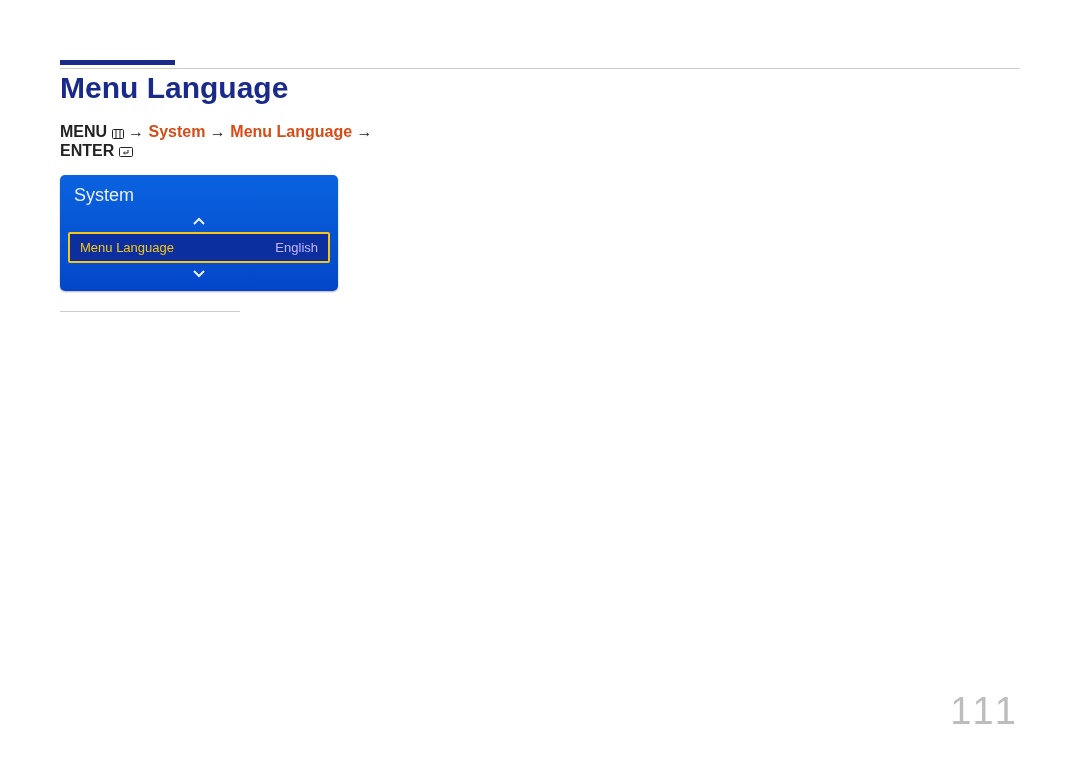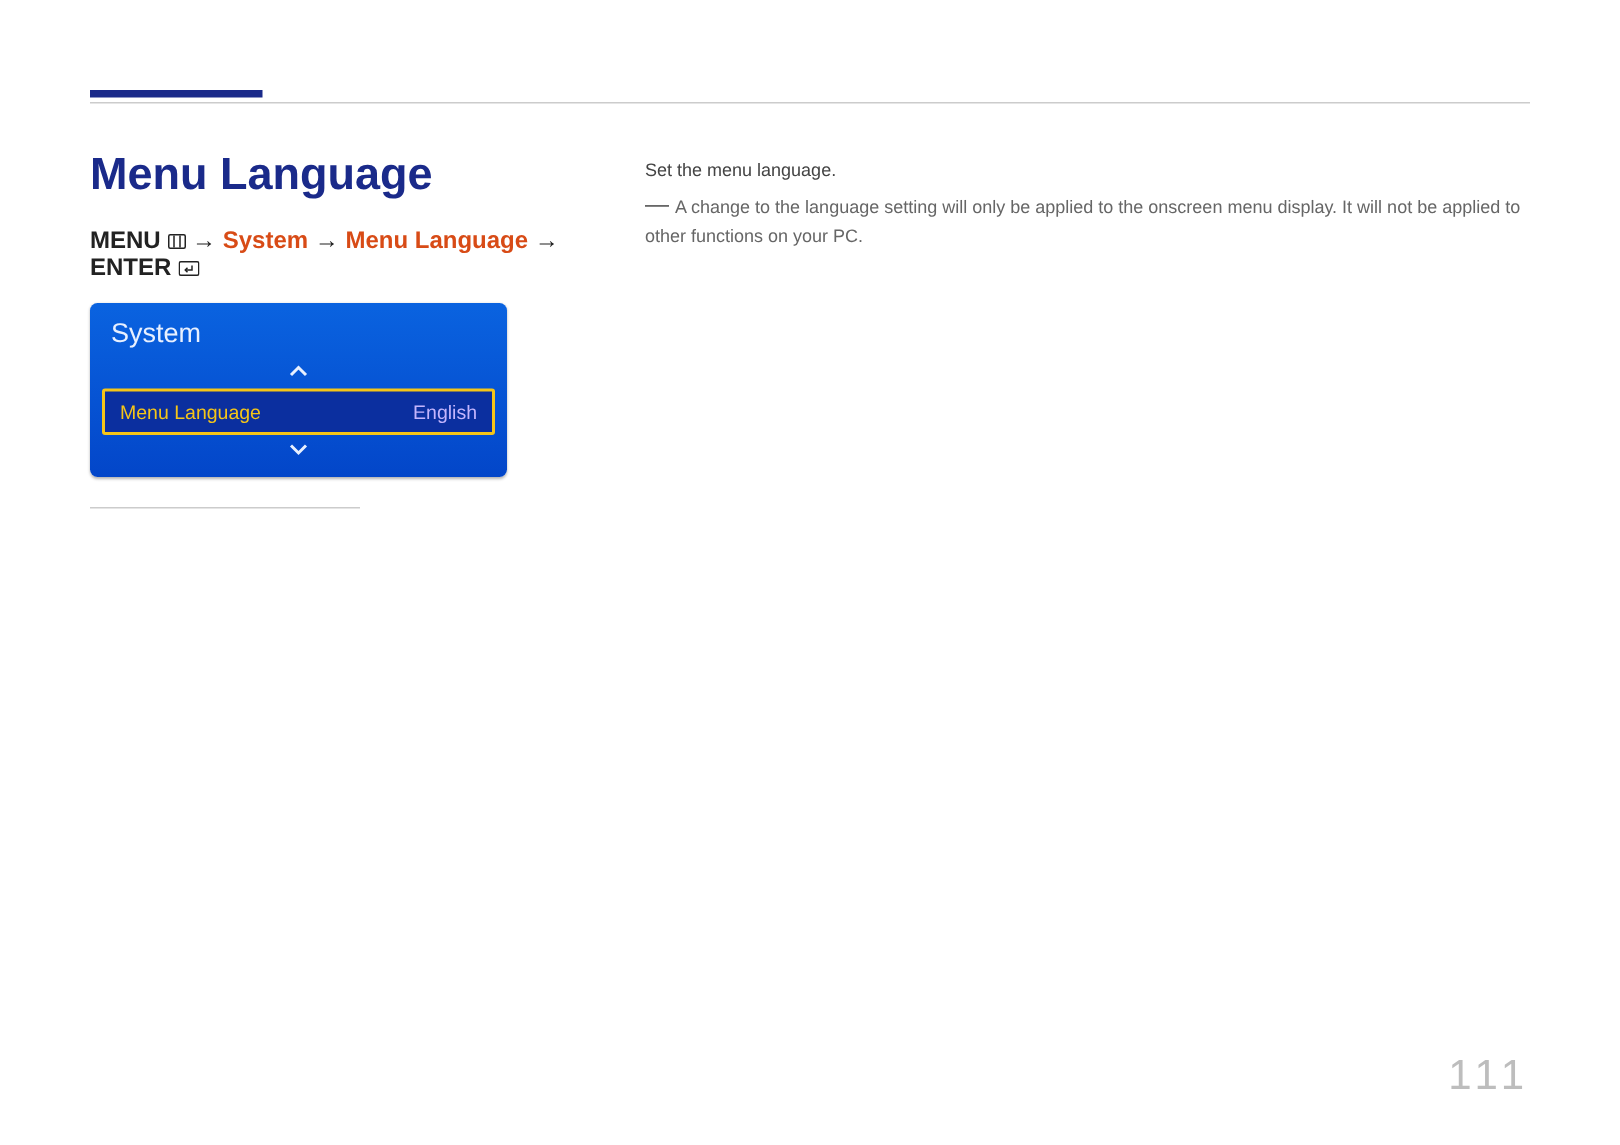--- a/index.html
+++ b/index.html
@@ -1,18 +1,18 @@
 <!DOCTYPE html>
 <html><head>
   <meta charset="utf-8">
   <style>
     * { margin: 0; padding: 0; box-sizing: border-box; }
     html, body { width: 1080px; height: 763px; background: #fff; font-family: Arial, Helvetica, sans-serif; color: #333; }
 
-    .page { position: relative; width: 1080px; height: 763px; padding: 60px 60px 0 60px; }
+    .page { position: relative; width: 1080px; height: 763px; padding: 31px 60px 0 60px; }
 
     .top-rule { position: absolute; top: 68px; left: 60px; right: 60px; border-top: 1px solid #ccc; }
     .top-mark { position: absolute; top: 60px; left: 60px; width: 115px; height: 5px; background: #1a2a8a; }
 
     .columns { display: flex; margin-top: 40px; }
     .left-col { width: 370px; padding-right: 30px; }
     .right-col { flex: 1; padding-top: 4px; font-size: 12px; line-height: 1.6; color: #444; }
 
     .heading { font-size: 30px; font-weight: 600; color: #1a2a8a; margin-bottom: 18px; }
 
@@ -39,21 +39,21 @@
     .osd-value { color: #c4b5fd; }
     .osd-bottom-pad { height: 8px; }
 
     .left-divider { width: 180px; border-top: 1px solid #ccc; margin: 20px 0 8px; }
     .caption { font-size: 10px; color: #888; }
 
     .note-dash { color: #555; font-size: 16px; vertical-align: top; display: inline-block; margin-right: 4px; line-height: 1; }
 
     .page-num {
       position: absolute; right: 60px; bottom: 30px;
-      font-size: 28px; color: #bdbdbd; letter-spacing: 4px; font-weight: 300;
+      font-size: 38px; color: #bdbdbd; letter-spacing: 4px; font-weight: 300;
     }
 
     .desc-line { margin-bottom: 6px; }
     .note-line { color: #666; }
   </style>
 </head>
 <body>
 
 <div class="page">
   <div class="top-rule"></div>
@@ -102,22 +102,16 @@
           <svg width="14" height="10" viewBox="0 0 14 10">
               <path d="M2 2 L7 7 L12 2" fill="none" stroke="#e8f0ff" stroke-width="2"></path>
             </svg>
         </div>
         <div class="osd-bottom-pad"></div>
       </div>
 
       <div class="left-divider"></div>
     </div>
 
-    <div class="right-col">
-      <div class="desc-line">Set the menu language.</div>
-      <div class="note-line">
-        <span class="note-dash">―</span><span>A change to the language setting will only be applied to the onscreen menu display. It will not be applied to other functions on your PC.</span>
-      </div>
-    </div>
   </div>
 
   <div class="page-num">111</div>
 </div>
 
 </body></html>

